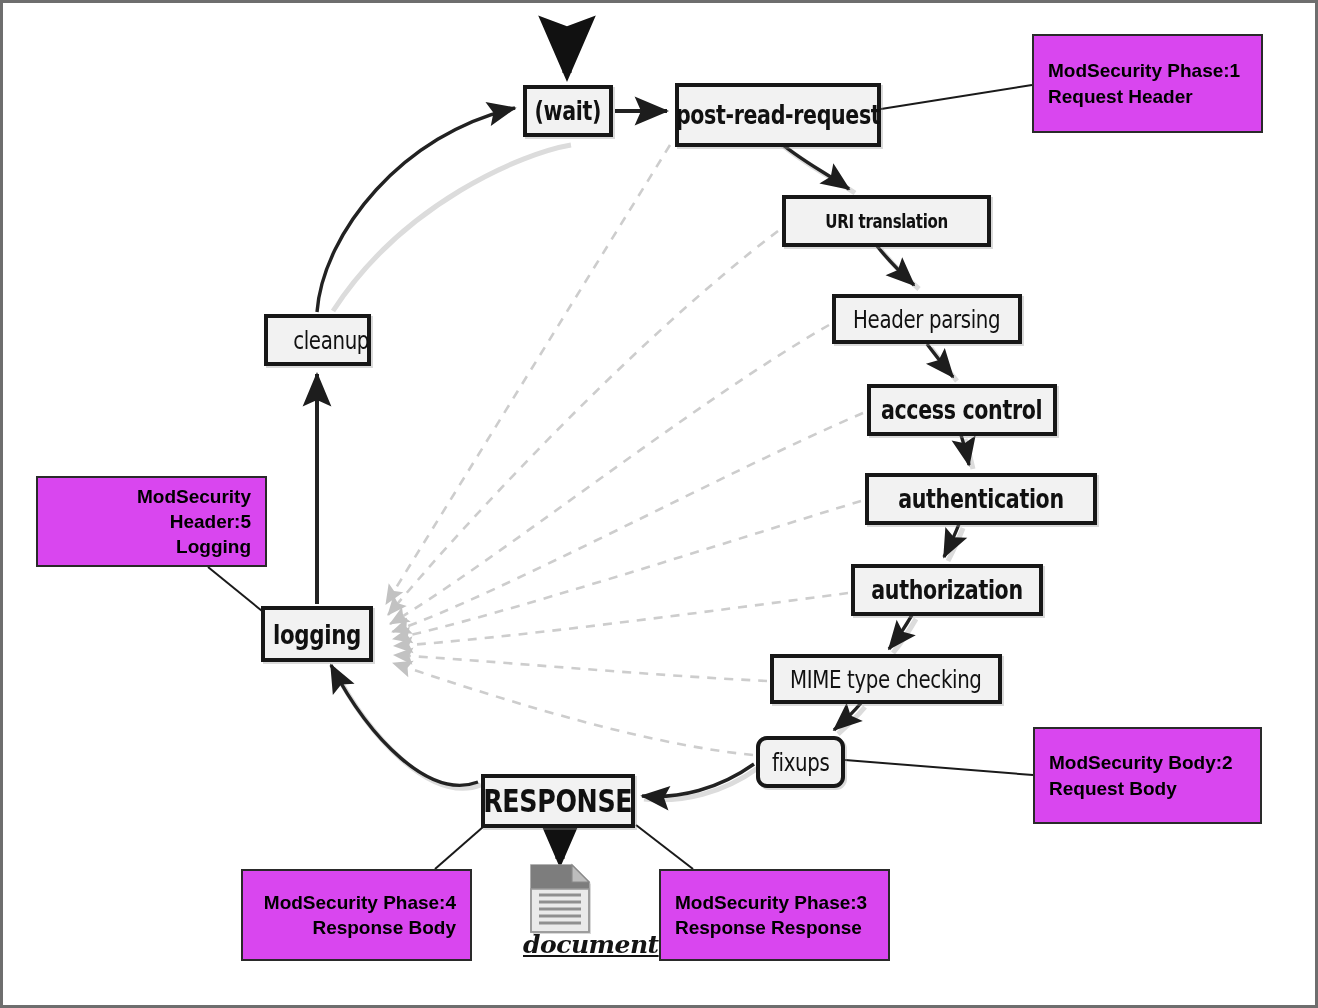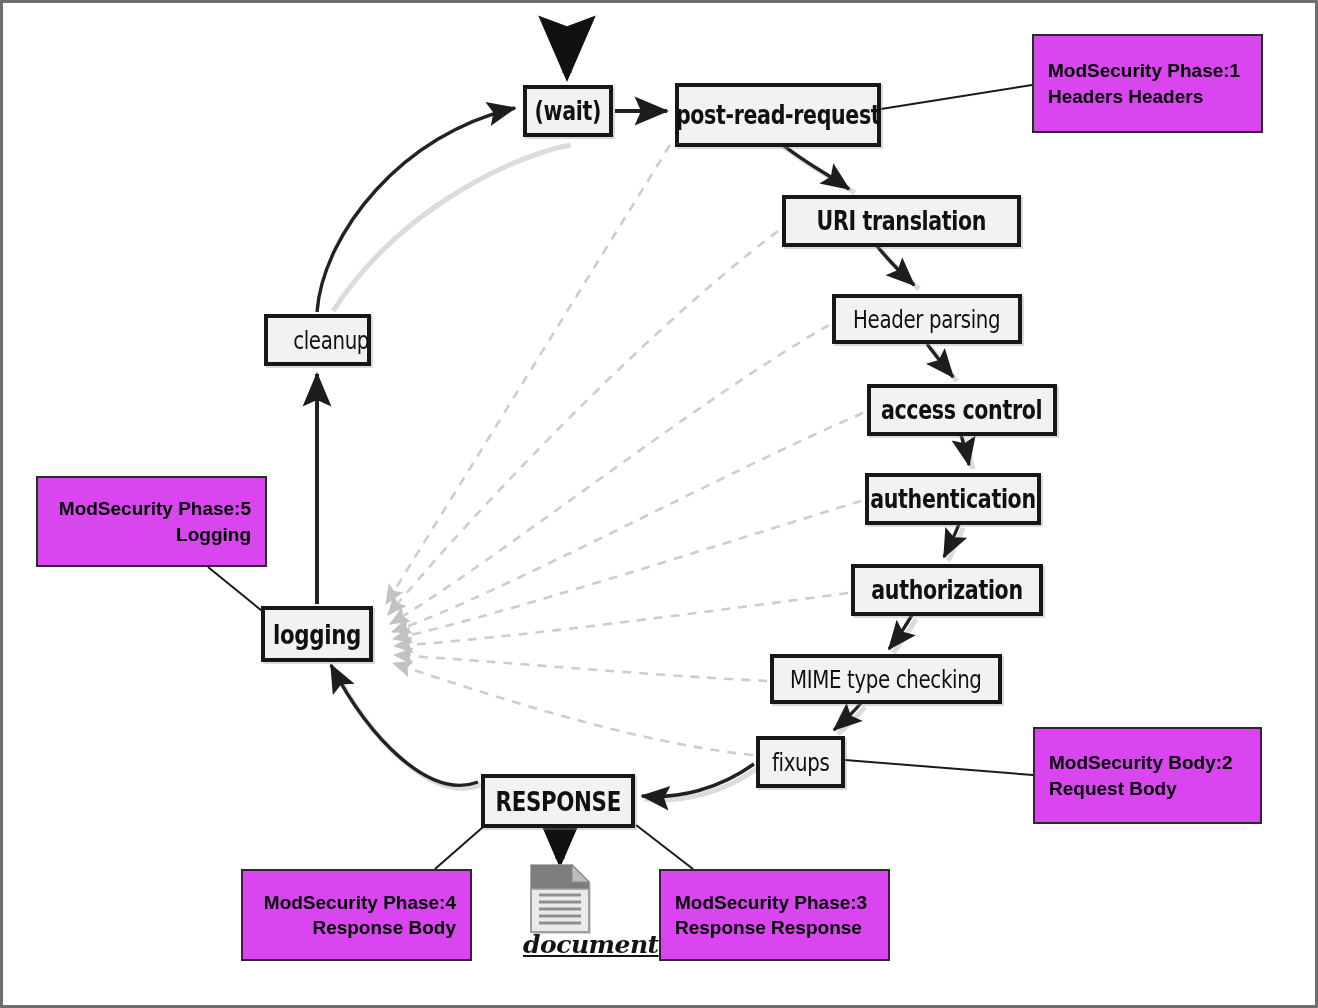--- a/index.html
+++ b/index.html
@@ -154,69 +154,69 @@
       <line x1="205" y1="564" x2="264" y2="612"></line>
     </g>
   </svg>
 
   <div class="node w-bold" style="left:520px;top:82px;width:90px;height:52px;font-size:26px;">
       <span class="lbl">(wait)</span>
     </div>
   <div class="node w-bold" style="left:672px;top:80px;width:206px;height:64px;font-size:26px;">
       <span class="lbl">post-read-request</span>
     </div>
-  <div class="node w-bold" style="left:779px;top:192px;width:239px;height:52px;font-size:26px;">
+  <div class="node w-bold" style="left:779px;top:192px;width:209px;height:52px;font-size:19px;">
       <span class="lbl">URI translation</span>
     </div>
   <div class="node w-normal" style="left:829px;top:291px;width:190px;height:50px;font-size:25px;">
       <span class="lbl">Header parsing</span>
     </div>
   <div class="node w-bold" style="left:864px;top:381px;width:190px;height:52px;font-size:26px;">
       <span class="lbl">access control</span>
     </div>
-  <div class="node w-bold" style="left:862px;top:470px;width:176px;height:52px;font-size:26px;">
+  <div class="node w-bold" style="left:862px;top:470px;width:232px;height:52px;font-size:26px;">
       <span class="lbl">authentication</span>
     </div>
   <div class="node w-bold" style="left:848px;top:561px;width:192px;height:52px;font-size:26px;">
       <span class="lbl">authorization</span>
     </div>
   <div class="node w-normal" style="left:767px;top:651px;width:232px;height:50px;font-size:25px;">
       <span class="lbl">MIME type checking</span>
     </div>
-  <div class="node w-normal" style="left:753px;top:733px;width:89px;height:52px;font-size:25px;">
+  <div class="node w-normal" style="left:753px;top:733px;width:89px;height:52px;font-size:25px;border-radius:11px;">
       <span class="lbl">fixups</span>
     </div>
-  <div class="node w-bold" style="left:478px;top:771px;width:154px;height:54px;font-size:27px;">
+  <div class="node w-bold" style="left:478px;top:771px;width:154px;height:54px;font-size:32px;">
       <span class="lbl">RESPONSE</span>
     </div>
   <div class="node w-bold" style="left:258px;top:603px;width:112px;height:56px;font-size:27px;">
       <span class="lbl">logging</span>
     </div>
   <div class="node w-normal" style="left:261px;top:311px;width:107px;height:52px;font-size:25px;padding-left:28px;">
       <span class="lbl">cleanup</span>
     </div>
 
   <div class="callout align-left" style="left:1029px;top:31px;width:231px;height:99px;">
     <span class="ln">ModSecurity Phase:1</span>
-    <span class="ln">Headers Headers</span>
+    <span class="ln">Request Header</span>
   </div>
   <div class="callout align-left" style="left:1030px;top:724px;width:229px;height:97px;">
     <span class="ln">ModSecurity Body:2</span>
     <span class="ln">Request Body</span>
   </div>
   <div class="callout align-left" style="left:656px;top:866px;width:231px;height:92px;">
     <span class="ln">ModSecurity Phase:3</span>
     <span class="ln">Response Response</span>
   </div>
   <div class="callout align-right" style="left:238px;top:866px;width:231px;height:92px;">
     <span class="ln">ModSecurity Phase:4</span>
     <span class="ln">Response Body</span>
   </div>
   <div class="callout align-right" style="left:33px;top:473px;width:231px;height:91px;">
-    <span class="ln">ModSecurity Phase:5</span>
+    <span class="ln">ModSecurity Header:5</span>
     <span class="ln">Logging</span>
   </div>
 
   <svg id="doc-icon" style="left:524px;top:859px;" width="72" height="78" viewBox="0 0 72 78">
     <path d="M6 5 L47 5 L64 22 L64 72 L6 72 Z" fill="#d8d8d8"></path>
     <path d="M4 3 L45 3 L62 20 L62 70 L4 70 Z" fill="#eaeaea" stroke="#9a9a9a" stroke-width="1.6"></path>
     <path d="M4 3 L45 3 L45 20 L62 20 L62 27 L4 27 Z" fill="#7d7d7d"></path>
     <path d="M45 3 L62 20 L45 20 Z" fill="#bdbdbd" stroke="#8a8a8a" stroke-width="1.2"></path>
     <g stroke="#8f8f8f" stroke-width="3.1">
       <line x1="12" y1="33" x2="54" y2="33"></line>

